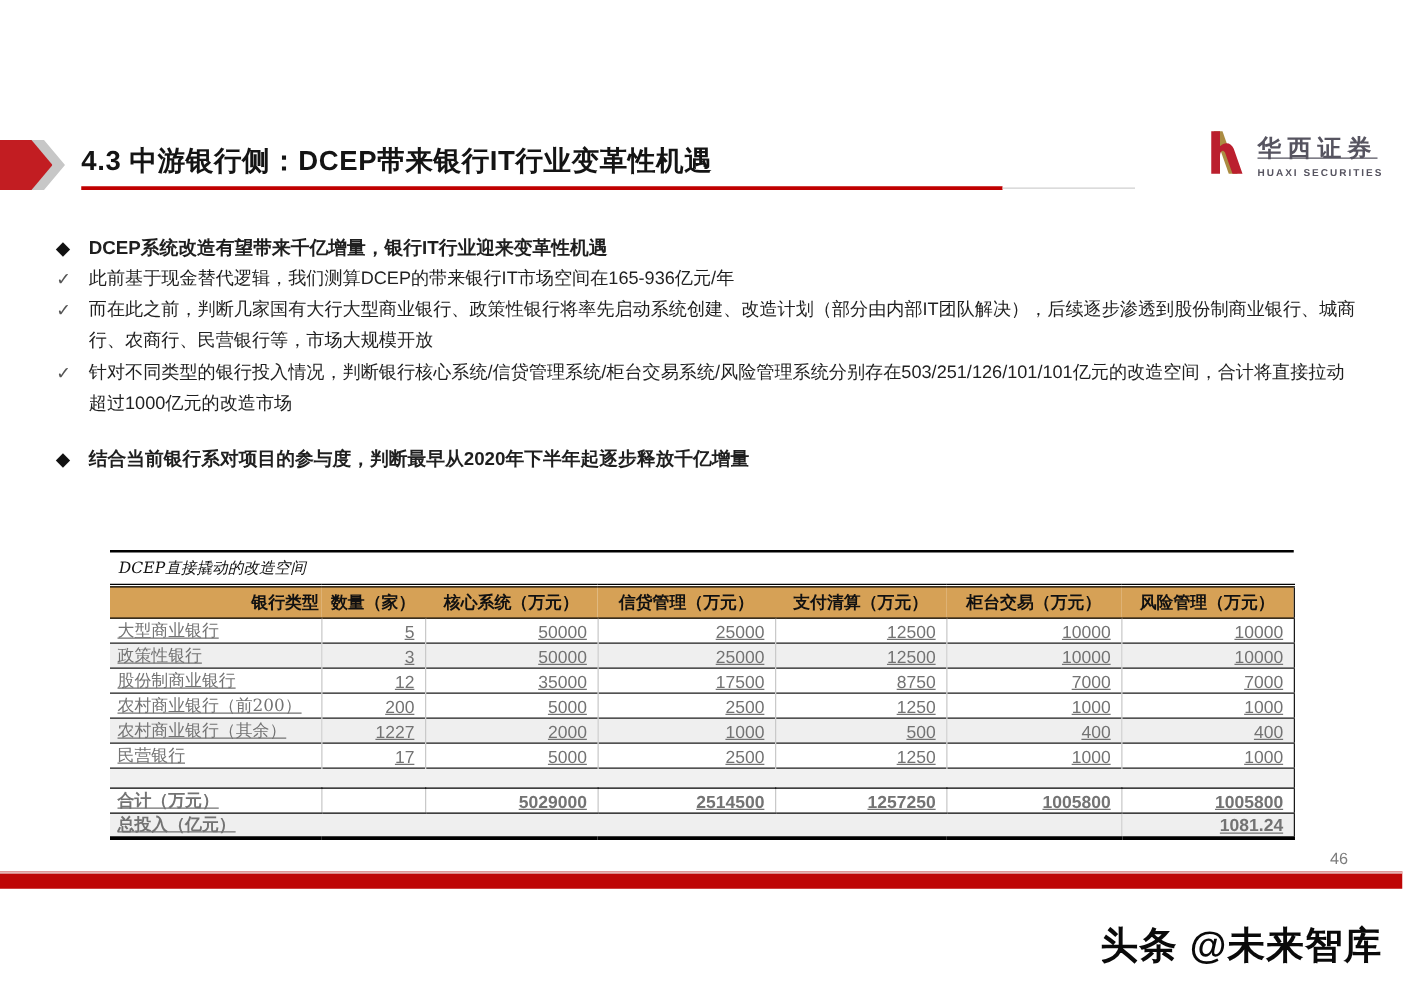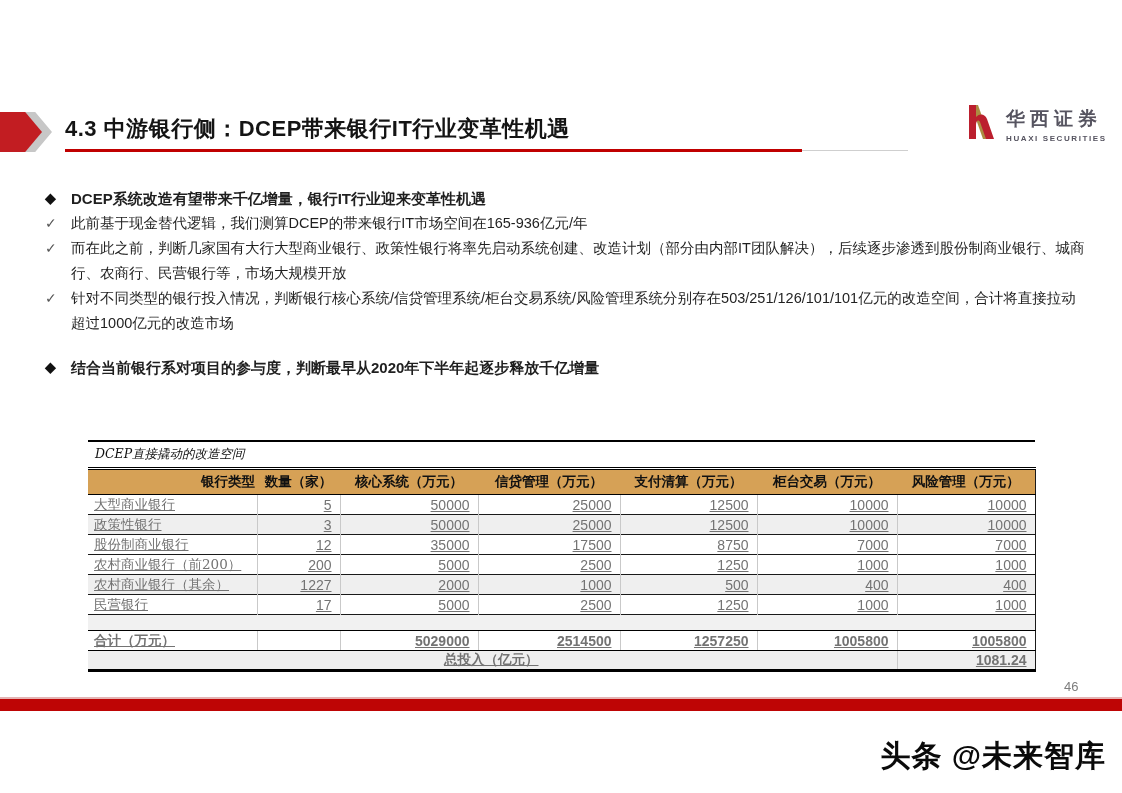--- a/index.html
+++ b/index.html
@@ -11,21 +11,21 @@
   .chev-gray { position:absolute; left:12px; top:0; width:40px; height:40px; background:#c7c7c7;
     clip-path:polygon(0 0,58% 0,100% 50%,58% 100%,0 100%,38% 50%); }
   .chev-red { position:absolute; left:0; top:0; width:42px; height:40px; background:#c21d22;
     clip-path:polygon(0 0,60% 0,100% 50%,60% 100%,0 100%); }
   .page-title { position:absolute; left:65px; top:114px; font-size:22px; font-weight:bold; color:#141414; letter-spacing:0.5px; }
   .title-rule-red { position:absolute; left:65px; top:149px; width:737px; height:3px; background:#c00000; }
   .title-rule-gray { position:absolute; left:802px; top:150px; width:106px; height:1px; background:#cfcfcf; }
 
   .logo { position:absolute; left:962px; top:102px; display:flex; align-items:center; gap:8px; }
   .logo-names { display:flex; flex-direction:column; }
-  .logo-cn { font-family:"DejaVu Serif", serif; font-size:19px; font-weight:bold; color:#565460; letter-spacing:5px; }
+  .logo-cn { font-family:"DejaVu Serif", serif; font-size:19px; font-weight:bold; color:#565460; letter-spacing:5px;text-decoration:underline; }
   .logo-en { font-size:8px; font-weight:bold; color:#565460; letter-spacing:1.6px; margin-top:2px; }
 
   
   .bullets { position:absolute; left:45px; top:186px; width:1042px; }
   .bullet { display:flex; align-items:flex-start; line-height:25px; font-size:14.5px; color:#1f1f1f; }
   .bullet .mk { flex:0 0 26px; font-size:13px; color:#111; }
   .bullet.check .mk { color:#555; font-size:14px; }
   .bullet.head { font-weight:bold; font-size:15px; }
   .bullet.head .mk { font-size:14px; }
   .bullet.second { margin-top:19px; }
@@ -42,21 +42,21 @@
   .tbl td { border-top:1.2px solid #1a1a1a; height:20px; font-size:13.5px; color:#737373;
     padding:0 8px 0 6px; white-space:nowrap; overflow:hidden;text-decoration:underline; }
   .tbl td + td { border-left:1px solid #c9c9c9; }
   .tbl tr.alt td { background:#efefef; }
   .tbl td.cname { font-family:"DejaVu Serif", serif; text-align:left; }
   .tbl td.num { font-family:"Liberation Sans", sans-serif; font-size:14px; text-align:right; }
   .tbl tr.spacer td { background:#f1f1f1; height:16px; border-top:1.2px solid #1a1a1a; border-bottom:1.5px solid #000; border-left:none; }
   .tbl tr.total td { font-weight:bold; border-top:none; border-bottom:1.5px solid #000; background:#fff; }
   .tbl tr.total td.cname { font-family:"DejaVu Serif", serif; }
   .tbl tr.grand td { font-weight:bold; background:#efefef; border-top:none; border-bottom:3px solid #000; }
-  .tbl tr.grand td.glabel { font-family:"DejaVu Serif", serif; text-align:center; border-left:none; }
+  .tbl tr.grand td.glabel { font-family:"DejaVu Serif", serif; text-align:left; border-left:none; }
 
   
   .src-note { position:absolute; left:45px; top:680px; width:990px; font-family:"DejaVu Serif", serif;
     font-style:italic; font-size:11.5px; color:#97888a; letter-spacing:0.5px; white-space:nowrap; overflow:hidden; }
   .page-num { position:absolute; left:1064px; top:679px; font-size:13px; color:#7d7d7d; }
   .red-bar { position:absolute; left:0; top:697px; width:1122px; height:14px; background:#be0505; border-top:2px solid #e5b4b4; }
   .watermark { position:absolute; right:16px; top:736px; font-size:30px; font-weight:900; color:#0a0a0a; letter-spacing:1px; }
 </style>
 </head>
 <body>

